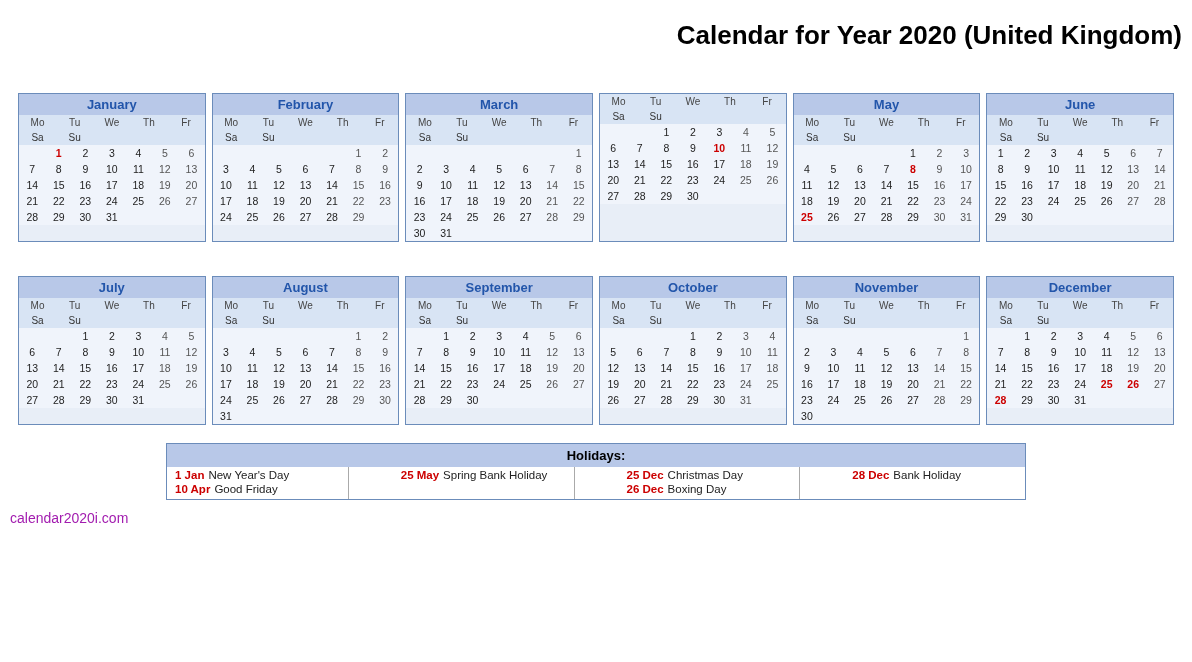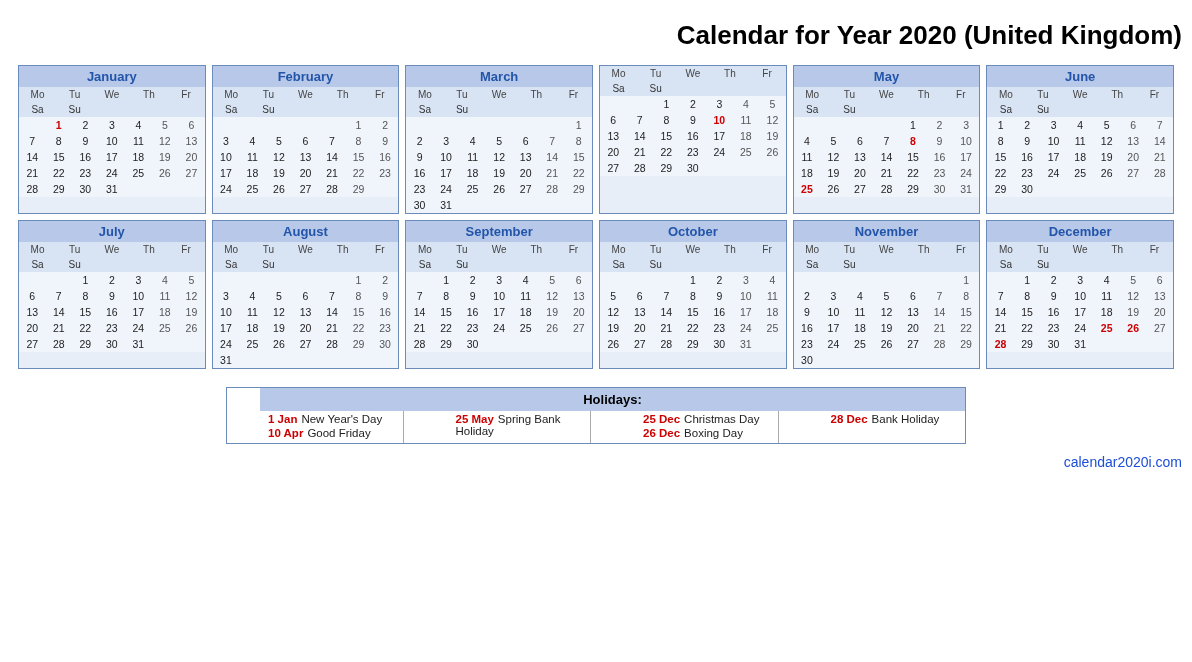--- a/index.html
+++ b/index.html
@@ -19,20 +19,21 @@
     }
     .calendar-grid {
       display: grid;
       grid-template-columns: repeat(6, 1fr);
       gap: 6px;
       padding: 0 8px;
     }
     .month-box {
       border: 1px solid #6b8cba;
       background: #e8eef7;
+      margin-top: 28px;
     }
     .month-header {
       background: #b8c8e8;
       color: #2255aa;
       text-align: center;
       font-size: 13px;
       font-weight: bold;
       padding: 3px 0;
     }
     .day-headers {
@@ -57,23 +58,22 @@
       font-size: 10.5px;
       padding: 2px 0;
       color: #222;
     }
     .day-cell.weekend { color: #555; }
     .day-cell.holiday { color: #cc0000; font-weight: bold; }
     .day-cell.empty { color: transparent; }
 
     .holidays-section {
       margin: 18px auto 8px;
-      width: 740px;
+      width: 860px;
       border: 1px solid #6b8cba;
-      padding-left: 33px;
     }
     .holidays-header {
       background: #b8c8e8;
       text-align: center;
       font-size: 13px;
       font-weight: bold;
       color: #000;
       padding: 4px 0;
     }
     .holiday-date { color: #cc0000; font-weight: bold; margin-right: 4px; }
@@ -84,22 +84,22 @@
     }
     .holidays-col {
       border-right: 1px solid #aaa;
       padding: 2px 8px;
       flex: 1;
     }
     .holidays-col:last-child { border-right: none; }
     .h-row { margin-bottom: 2px; font-size: 11.5px; }
 
     .footer {
-      text-align: right;
-      color: #1d4ed8;
+      text-align: left;
+      color: #a21caf;
       font-size: 14px;
       margin-top: 10px;
     }
   </style>
 </head>
 <body>
 
 <h1>Calendar for Year 2020 (United Kingdom)</h1>
 
 <div class="calendar-grid" id="calendar-grid">

